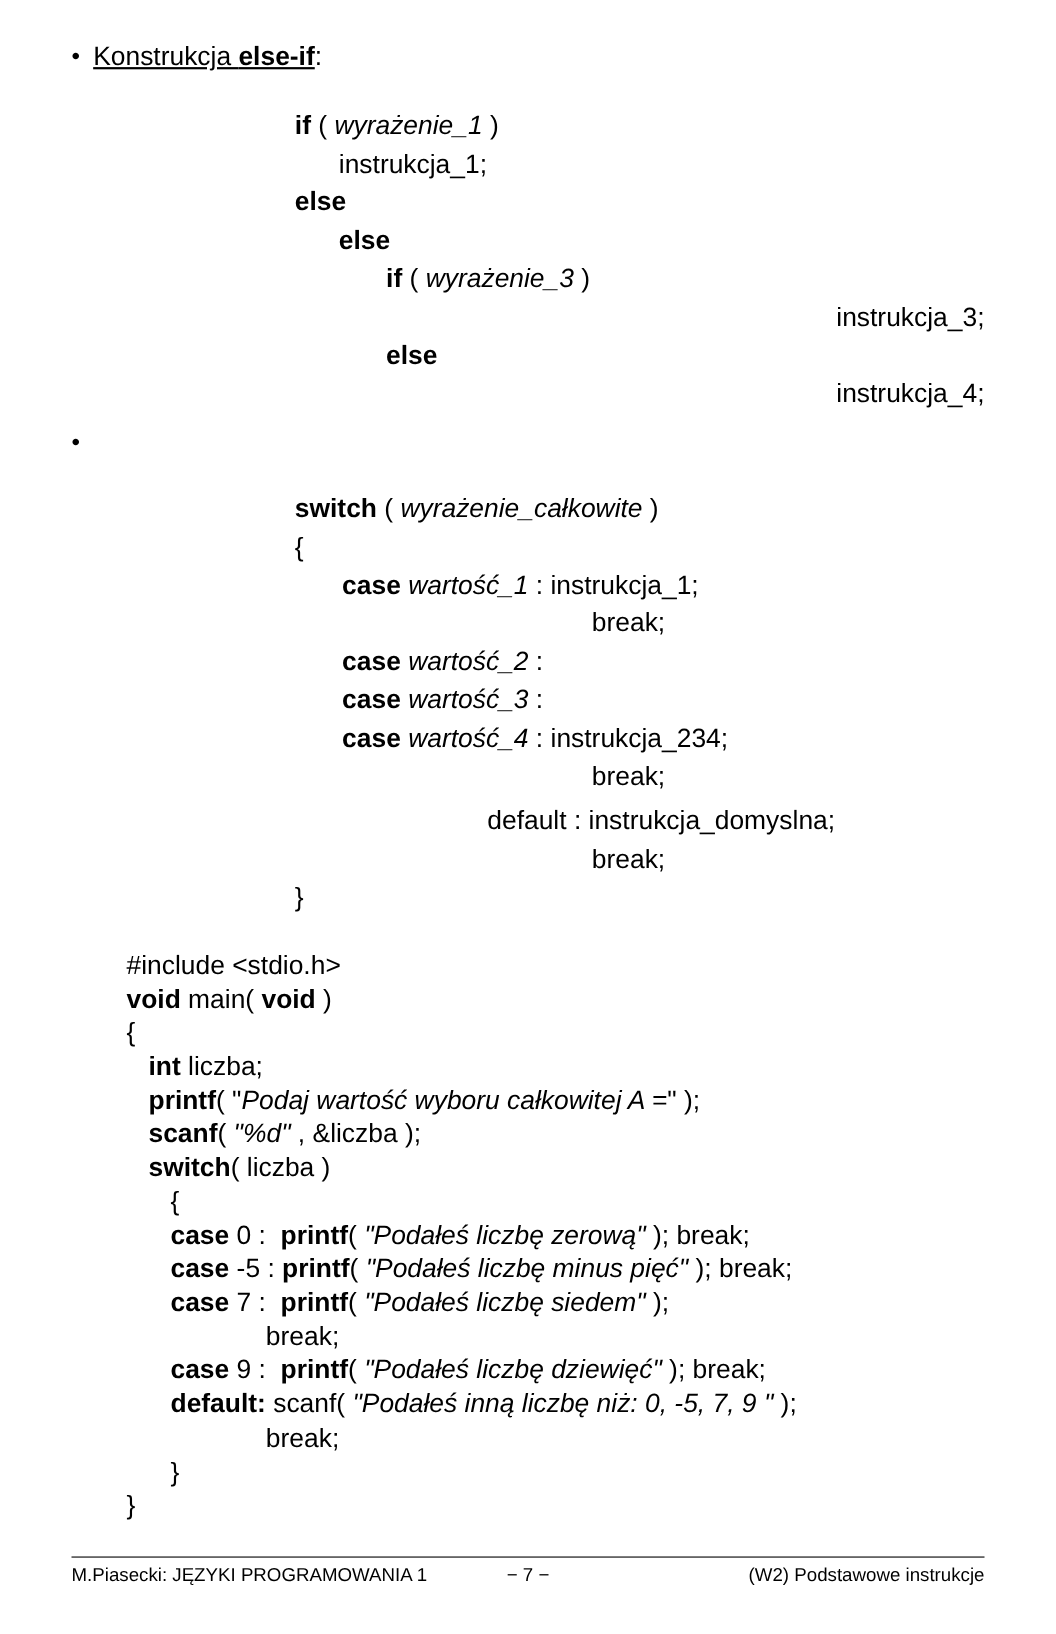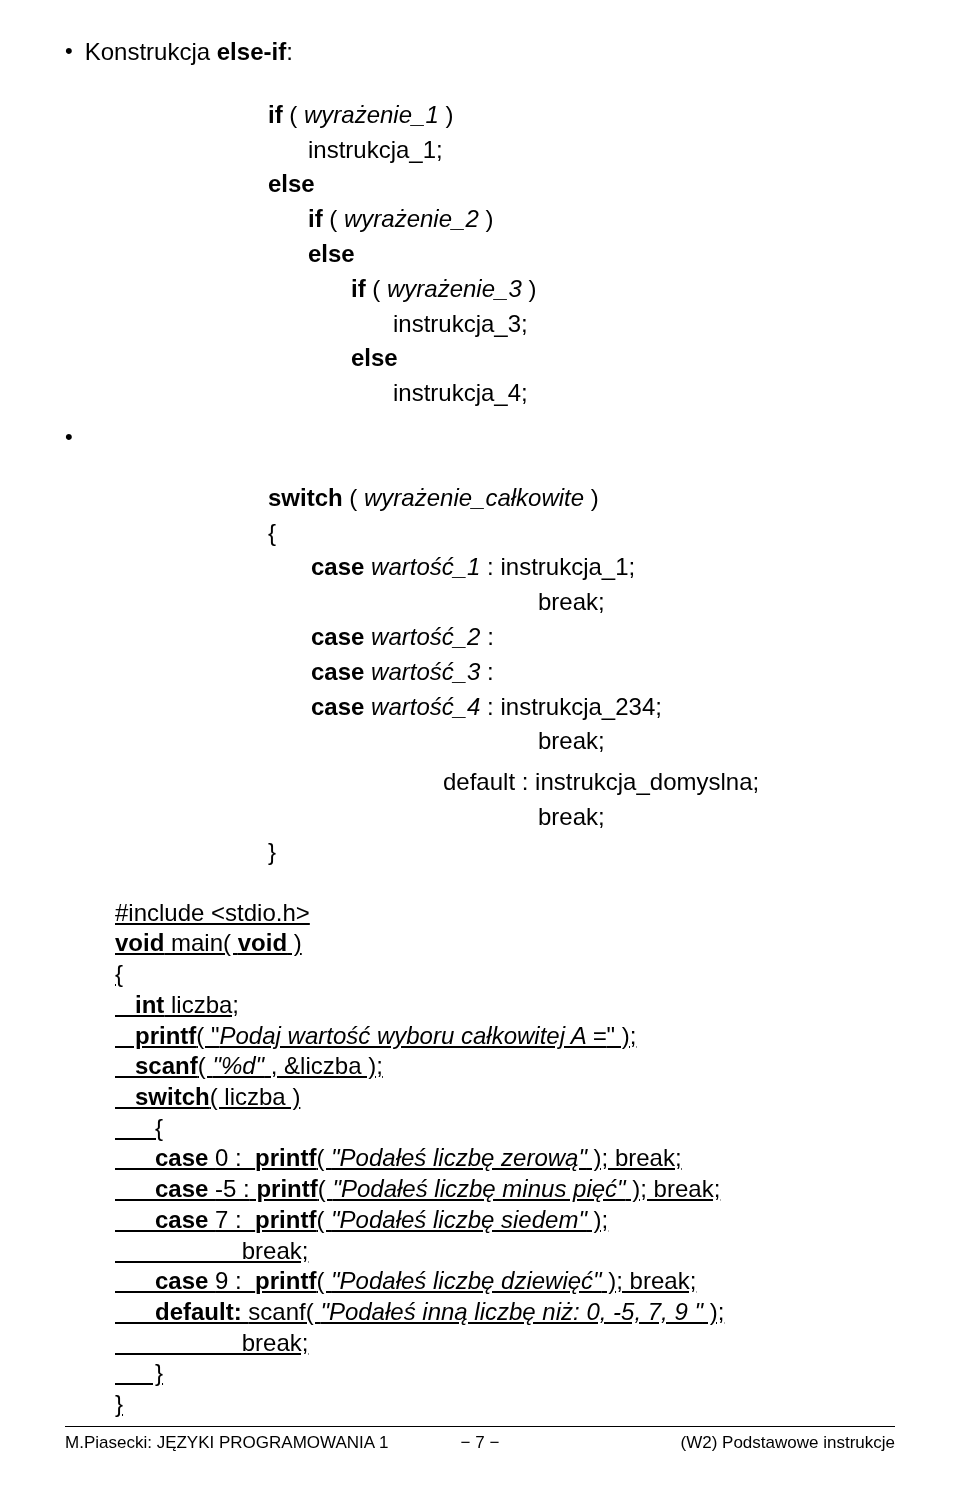--- a/index.html
+++ b/index.html
@@ -28,20 +28,21 @@
       align-items: flex-start;
       margin-bottom: 4px;
     }
     
     .bullet-mark {
       margin-right: 12px;
       font-size: 22px;
     }
     
     .underline {
+      text-decoration: underline;
     }
     
     .block {
       margin-left: 28px;
       margin-top: 28px;
     }
     
     .indent-1 {
       padding-left: 175px;
     }
@@ -49,20 +50,21 @@
     .indent-2 {
       padding-left: 215px;
     }
     
     .indent-3 {
       padding-left: 258px;
     }
     
     .indent-4 {
       padding-left: 300px;
+      text-align: right;
     }
     
     .italic {
       font-style: italic;
     }
     
     .bold {
       font-weight: bold;
     }
     
@@ -88,30 +90,29 @@
     
     .sw-block .indent-default-break {
       padding-left: 445px;
     }
     
     .code-section {
       margin-top: 28px;
       margin-left: 50px;
       font-size: 24px;
       line-height: 1.28;
-      text-decoration: underline;
     }
     
     .code-line {
       white-space: pre;
     }
     
     .footer {
       position: absolute;
-      bottom: 32px;
+      bottom: 43px;
       left: 65px;
       right: 65px;
     }
     
     .footer-line {
       border-top: 1.5px solid #000;
       margin-bottom: 6px;
     }
     
     .footer-text {
@@ -139,21 +140,20 @@
     <span class="bullet-mark">•</span>
     <span>
       <span class="underline"><span>Konstrukcja  </span><span class="bold">else-if</span></span><span>:</span>
     </span>
   </div>
 
   <div class="block">
     <div class="indent-1"><span class="bold">if</span><span> ( </span><span class="italic">wyrażenie_1</span><span> )</span></div>
     <div class="indent-2"><span>instrukcja_1;</span></div>
     <div class="indent-1"><span class="bold">else</span></div>
-    <div class="indent-2"><span class="bold">if</span><span> ( </span><span class="italic">wyrażenie_2</span><span> )</span></div>
     <div class="indent-2"><span class="bold">else</span></div>
     <div class="indent-3"><span class="bold">if</span><span> ( </span><span class="italic">wyrażenie_3</span><span> )</span></div>
     <div class="indent-4"><span>instrukcja_3;</span></div>
     <div class="indent-3"><span class="bold">else</span></div>
     <div class="indent-4"><span>instrukcja_4;</span></div>
   </div>
 
   <div class="bullet-line section2">
     <span class="bullet-mark">•</span>
   </div>

